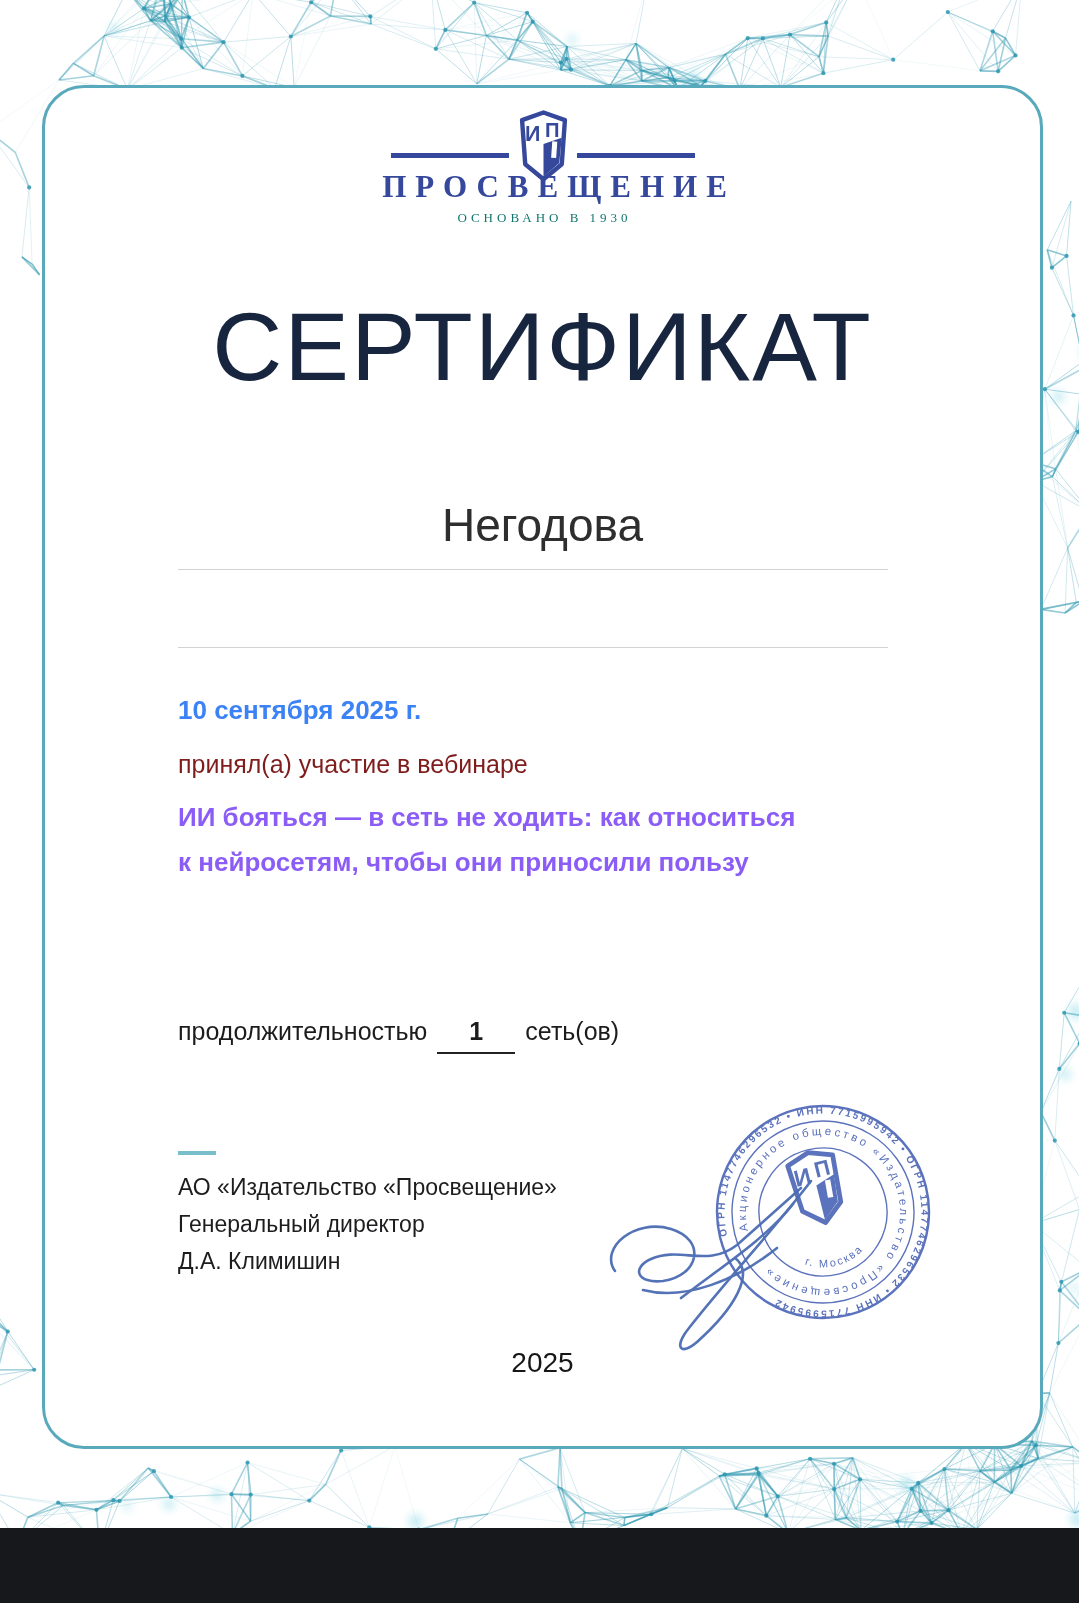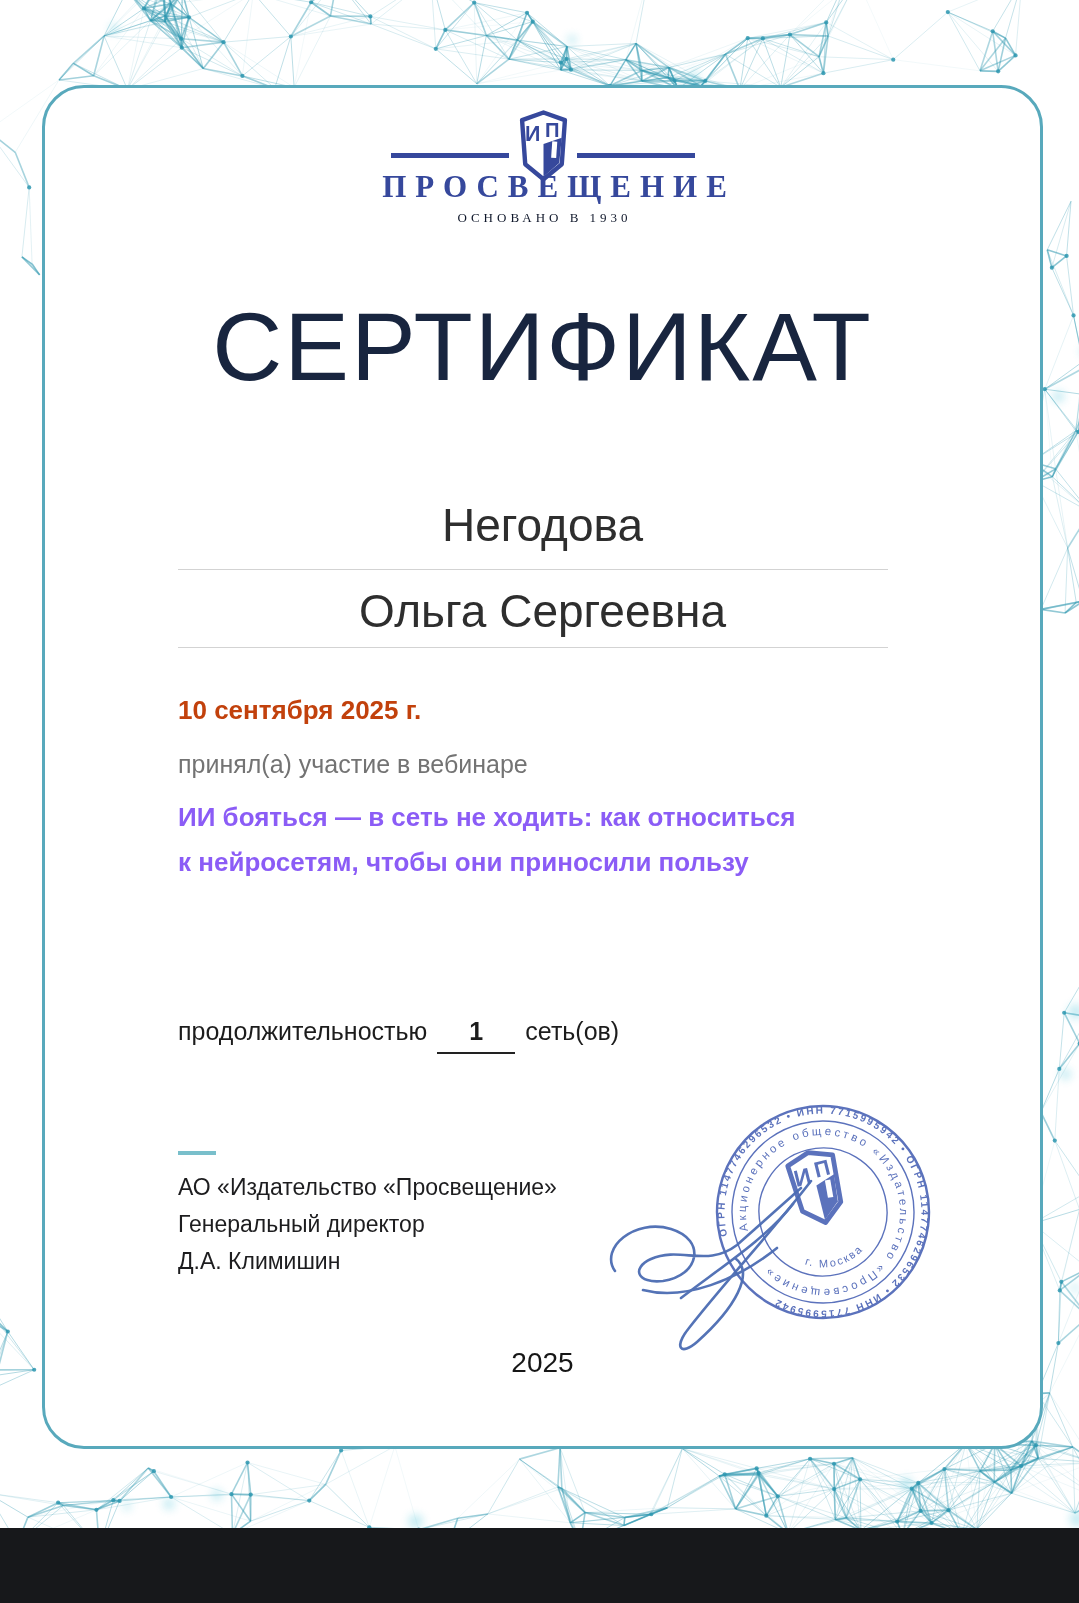--- a/index.html
+++ b/index.html
@@ -9,34 +9,34 @@
   #plexus{position:absolute;left:0;top:0;z-index:0;pointer-events:none;}
   .card{position:absolute;left:42px;top:85px;width:995px;height:1358px;
         background:#ffffff;border:3px solid #58a9bc;border-radius:42px;z-index:1;}
   .abs{position:absolute;}
   .centered{left:0;width:100%;text-align:center;}
   
   .logo-svg{left:0;width:100%;top:19px;text-align:center;}
   .brand{top:81px;font-family:"Liberation Serif",serif;font-weight:bold;font-size:31px;
          letter-spacing:9px;text-indent:9px;color:#36489c;margin-left:12px;}
   .since{top:122px;font-family:"Liberation Serif",serif;font-size:13px;
-         letter-spacing:4px;text-indent:4px;color:#0f172a;}
+         letter-spacing:4px;text-indent:4px;color:#0f766e;}
   
   .cert-title{top:210px;font-size:97px;line-height:1;color:#18253f;letter-spacing:2px;font-weight:400;}
   
   .name{font-size:46px;color:#2e2e2e;}
   .name1{top:410px;}
   .name2{top:496px;}
   .rule{left:133px;width:710px;height:1px;background:#d3d3d3;}
   .rule1{top:481px;}
   .rule2{top:559px;}
   
-  .ltext{left:133px;color:#c2410c;}
+  .ltext{left:133px;color:#3b82f6;}
   .date{top:607px;font-size:26px;font-weight:bold;}
-  .part{top:662px;font-size:25px;color:#737373;}
+  .part{top:662px;font-size:25px;color:#7f1d1d;}
   .webinar{top:707px;font-size:26px;font-weight:bold;line-height:45px;color:#8b5cf6;}
   .duration{top:929px;font-size:25px;color:#1c1c1c;}
   .dur-val{display:inline-block;min-width:78px;text-align:center;font-weight:bold;
            border-bottom:2px solid #222;margin:0 10px;padding-bottom:6px;}
   .teal-dash{left:133px;top:1063px;width:38px;height:4px;background:#79bfcb;}
   .signer{top:1081px;font-size:23px;line-height:37px;color:#1d1d1f;}
   .year{top:1259px;font-size:28px;color:#161616;}
   .stamp-wrap{left:658px;top:1004px;width:240px;height:240px;opacity:.9;}
   .sig-wrap{left:540px;top:1030px;width:330px;height:290px;}
   .footer-bar{position:absolute;left:0;top:1528px;width:1079px;height:75px;background:#17181b;z-index:3;}
@@ -1206,21 +1206,20 @@
         <use href="#ipmono" transform="translate(139,3) scale(0.63)" color="#36489c"></use>
       </svg>
     </div>
     <div class="abs centered brand">ПРОСВЕЩЕНИЕ</div>
     <div class="abs centered since">ОСНОВАНО В 1930</div>
 
     <div class="abs centered name name1">Негодова</div>
 
     <div class="abs centered cert-title">СЕРТИФИКАТ</div>
     <div class="abs rule rule1"></div>
-    <div class="abs centered name name2">Ольга Сергеевна</div>
     <div class="abs rule rule2"></div>
 
     <div class="abs ltext date">10 сентября 2025 г.</div>
     <div class="abs ltext part">принял(а) участие в вебинаре</div>
     <div class="abs ltext webinar">
       <div>ИИ бояться — в сеть не ходить: как относиться</div>
       <div>к нейросетям, чтобы они приносили пользу</div>
     </div>
 
     <div class="abs ltext duration">

